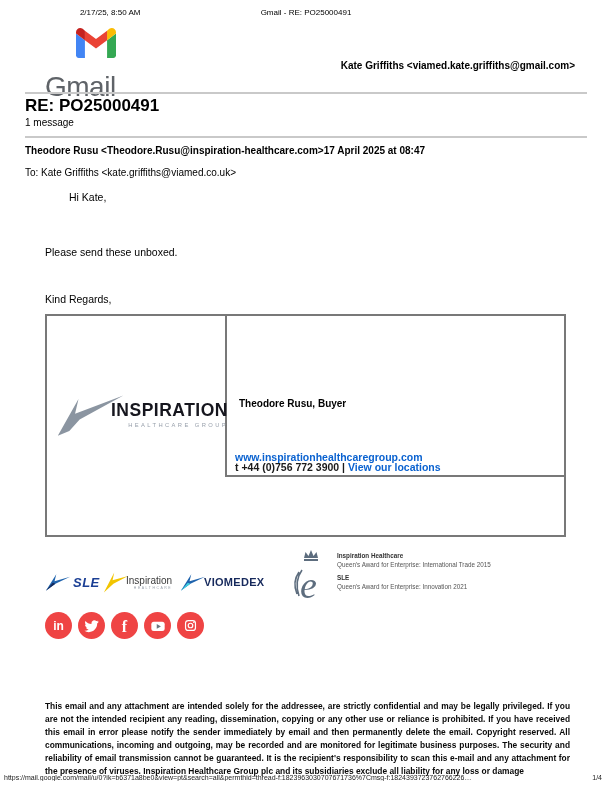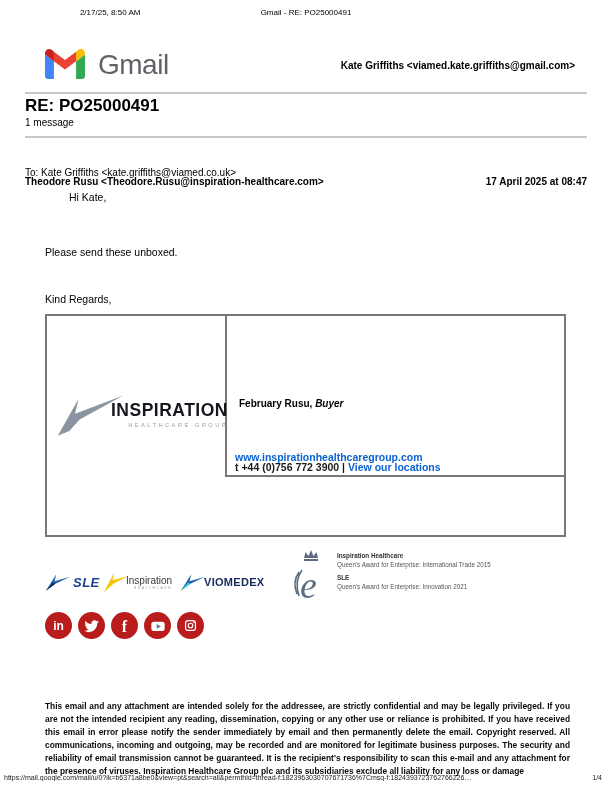--- a/index.html
+++ b/index.html
@@ -8,44 +8,44 @@
   #page { position:relative; width:612px; height:792px; background:#fff; overflow:hidden; }
 
   
   .print-header { position:absolute; top:8px; left:25px; right:25px; display:flex; font-size:8px; color:#000; font-weight:500; }
   .ph-left { flex:1; text-align:center; }
   .ph-center { flex:1.3; text-align:center; }
   .ph-right { flex:1; }
 
   
   .gmail-row { position:absolute; top:44px; left:45px; right:37px; height:42px; display:flex; justify-content:space-between; align-items:center; }
-  .gmail-logo { display:flex; align-items:flex-start; gap:13px; }
+  .gmail-logo { display:flex; align-items:flex-end; gap:13px;flex-direction:column; }
   .gmail-word { font-size:28px; color:#5f6368; letter-spacing:-0.5px; }
   .account { font-size:10px; font-weight:700;padding-left:26px; }
 
   .hr { position:absolute; left:25px; right:25px; height:2px; background:#c9c9c9; }
   .hr1 { top:92px; }
   .hr2 { top:136px; }
 
   .subject { position:absolute; top:96px; left:25px; font-size:17px; font-weight:700; }
   .msg-count { position:absolute; top:117px; left:25px; font-size:10px; }
 
-  .sender-row { position:absolute; top:145px; left:25px; right:25px; display:flex; justify-content:space-between; font-size:10px; font-weight:700;margin-top:31px; }
+  .sender-row { position:absolute; top:145px; left:25px; right:25px; display:flex; font-size:10px; font-weight:700; }
   .to-line { position:absolute; top:159px; left:25px; font-size:10px;margin-top:8px; }
 
   .body-text { position:absolute; top:191px; left:45px; font-size:10.5px; }
   .body-text p.p1 { margin-bottom:43px;padding-left:24px; }
   .body-text p.p2 { margin-bottom:35px;margin-top:8px; }
 
   
   .sig-box { position:absolute; top:314px; left:45px; width:521px; height:223px; border:2px solid #787878; }
   .sig-right { margin-left:178px; height:161px; border-left:2px solid #787878; border-bottom:2px solid #787878; position:relative; padding-left:12px; }
   .sig-person { position:absolute; top:82px; left:12px; font-size:10px; }
   .sig-name { font-weight:700; }
-  .sig-role { font-weight:700; font-style:italic; }
+  .sig-role { font-weight:700; }
   .sig-phone { position:absolute; top:117px; left:8px; font-size:10.5px; font-weight:700; color:#1a1a1a; white-space:nowrap;margin-top:28px; }
   .sig-link { color:#0a62d0; text-decoration:none; cursor:pointer; }
   .sig-site { position:absolute; top:135px; left:8px; font-size:10.5px; font-weight:700; color:#0a62d0; text-decoration:none; cursor:pointer; }
 
   .insp-logo { position:absolute; left:8px; top:74px; width:165px; display:flex; align-items:flex-start; }
   .insp-swoosh { flex:0 0 auto; margin-top:2px; }
   .insp-texts { margin-left:-14px; margin-top:10px; }
   .insp-name { font-size:17.5px; font-weight:700; color:#16161e; letter-spacing:0.5px; }
   .insp-sub { font-size:5.8px; color:#99a1ac; letter-spacing:2.4px; text-align:right; margin-top:1px; }
 
@@ -61,21 +61,21 @@
   .brand-vio { left:135px; top:24px; }
   .vio-text { font-size:11px; font-weight:700; color:#16295c; letter-spacing:0.3px; margin-left:-4px; }
 
   .emblem { position:absolute; left:244px; top:0; }
   .awards { position:absolute; left:292px; top:3px; font-size:6.3px; line-height:9px; color:#555; }
   .award-name { font-weight:700; color:#333; }
   .award-gap { height:4px; }
 
   
   .social { position:absolute; top:612px; left:45px; display:flex; gap:6px; }
-  .soc { width:27px; height:27px; border-radius:50%; background:#b91c1c; display:flex; align-items:center; justify-content:center; color:#fff; cursor:pointer; }
+  .soc { width:27px; height:27px; border-radius:50%; background:#ef4444; display:flex; align-items:center; justify-content:center; color:#fff; cursor:pointer; }
   .soc-in { font-size:12px; font-weight:700; font-family:"Liberation Sans",sans-serif; }
   .soc-f { font-size:16px; font-weight:700; font-family:"Liberation Serif",serif; margin-top:3px; }
 
   
   .disclaimer { position:absolute; top:668px; left:45px; width:525px; font-size:8.4px; font-weight:700; line-height:13.1px; text-align:justify; color:#0a0a0a;margin-top:32px; }
 
   
   .page-footer { position:absolute; top:774px; left:4px; right:10px; display:flex; justify-content:space-between; font-size:7px; color:#1a1a1a; }
   .footer-url { max-width:555px; overflow:hidden; white-space:nowrap; }
   .footer-page { font-weight:500; }
@@ -120,21 +120,21 @@
 
   <div class="body-text">
     <p class="p1">Hi Kate,</p>
     <p class="p2">Please send these unboxed.</p>
     <p class="p3">Kind Regards,</p>
   </div>
 
   <div class="sig-box">
     <div class="sig-right">
       <div class="sig-person">
-        <span class="sig-name">February Rusu,</span>
+        <span class="sig-name">Theodore Rusu,</span>
         <span class="sig-role">Buyer</span>
       </div>
       <div class="sig-phone">
         <span>t +44 (0)756 772 3900 |</span>
         <a class="sig-link">View our locations</a>
       </div>
       <a class="sig-site">www.inspirationhealthcaregroup.com</a>
     </div>
     <div class="insp-logo">
       <svg class="insp-swoosh" width="70" height="46" viewBox="0 0 120 80">

